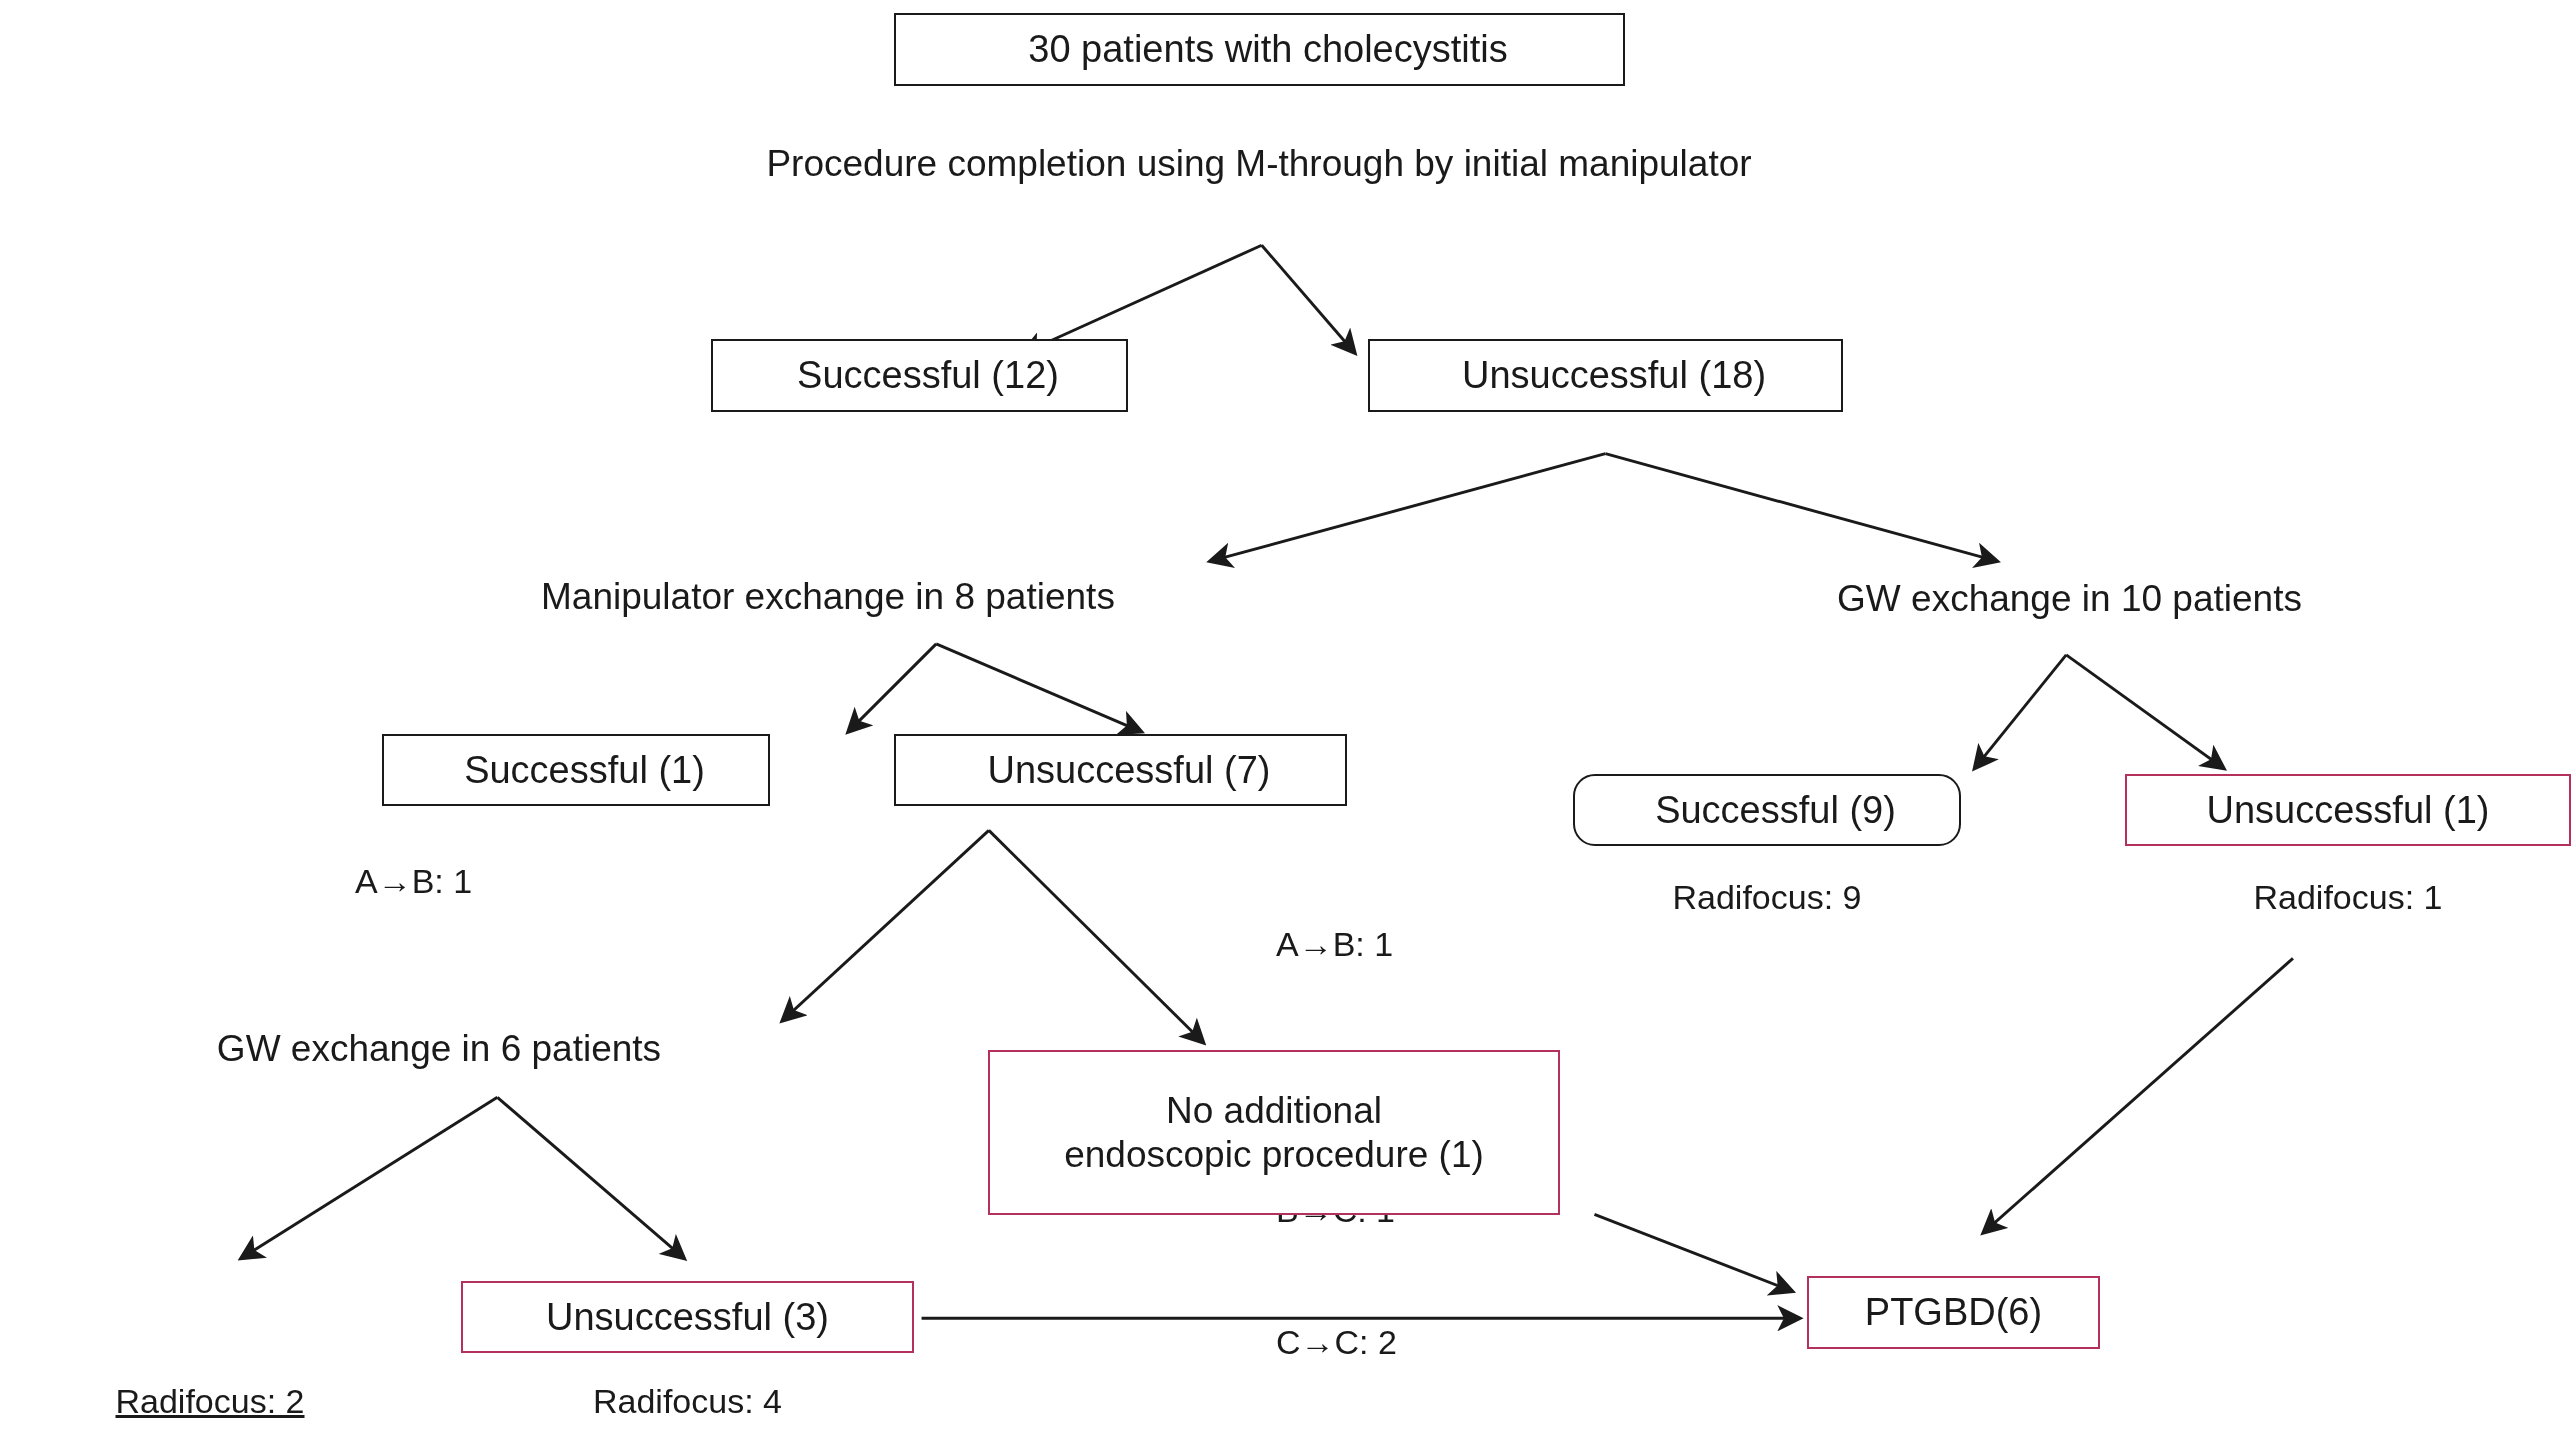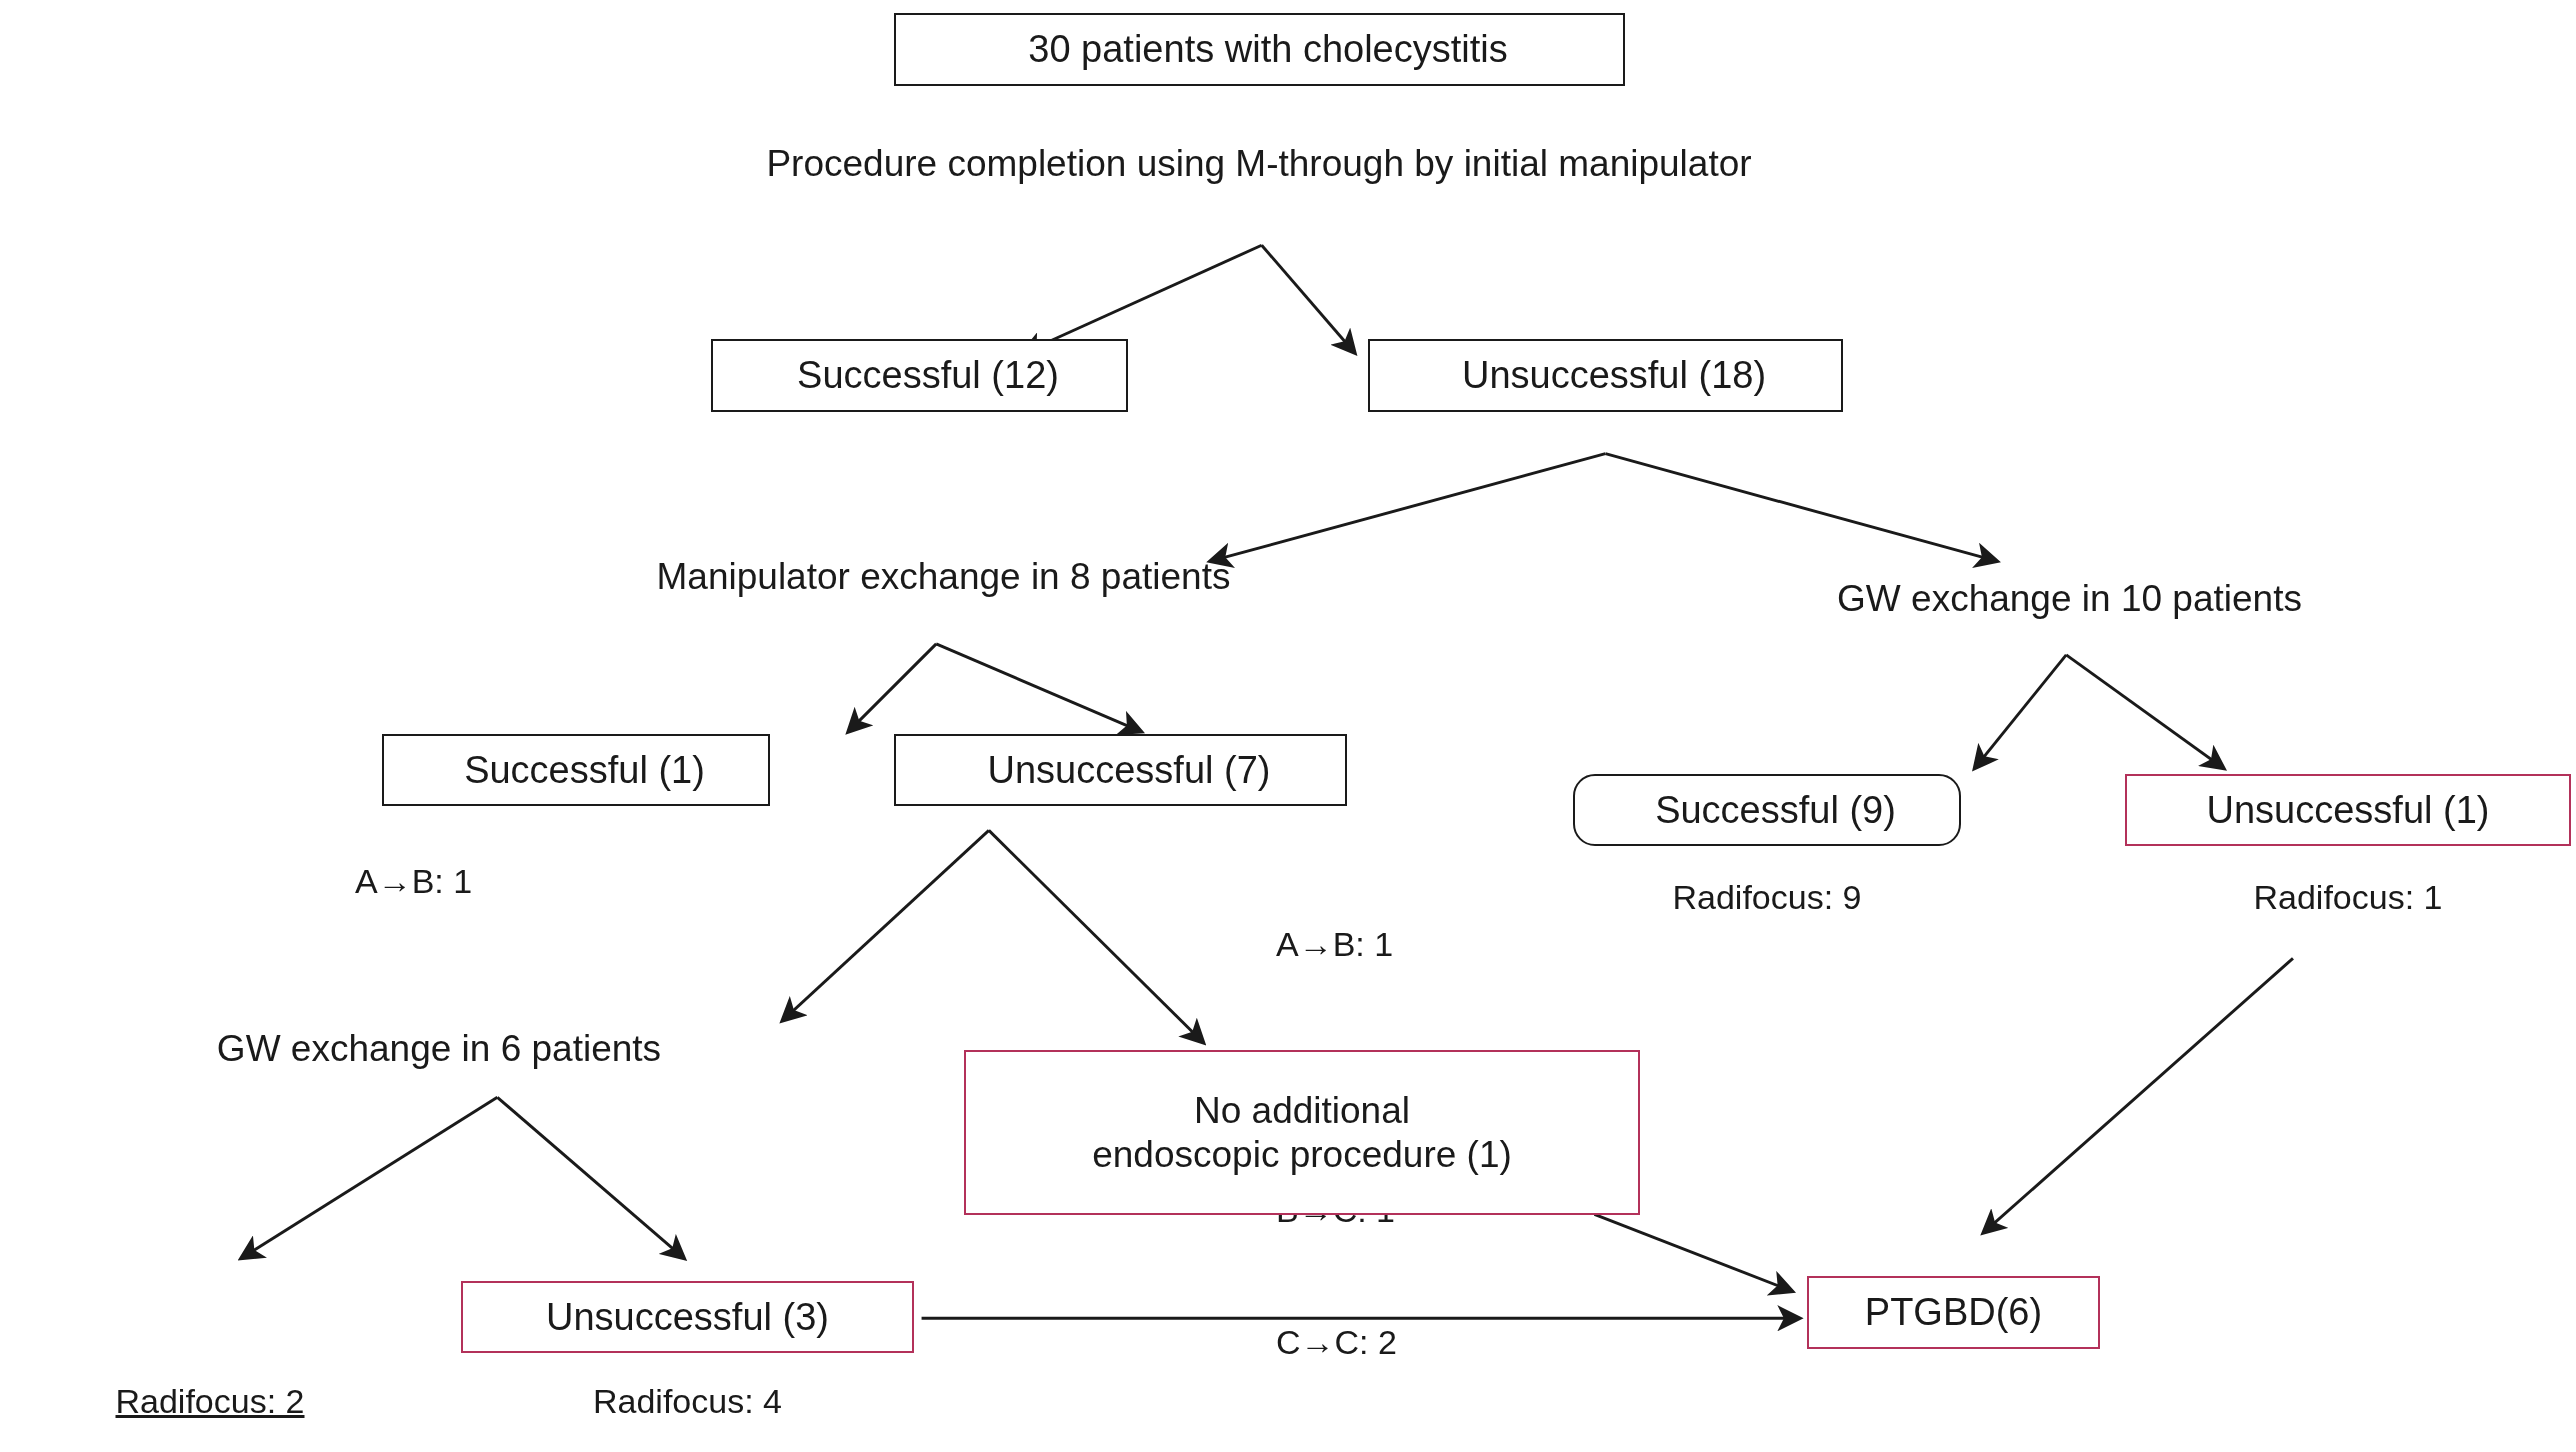--- a/index.html
+++ b/index.html
@@ -97,21 +97,21 @@
   </svg>
 
   <div class="node black" style="left:894px; top:13px; width:731px; height:73px; font-size:38px;">30 patients with cholecystitis</div>
 
   <div class="label center" style="left:557px; top:143px; width:1404px; font-size:37px; text-align:center;">Procedure completion using M-through by initial manipulator</div>
 
   <div class="node black" style="left:711px; top:339px; width:417px; height:73px; font-size:38px;">Successful (12)</div>
 
   <div class="node black" style="left:1368px; top:339px; width:475px; height:73px; font-size:38px;">Unsuccessful (18)</div>
 
-  <div class="label center" style="left:541px; top:556px; width:805px; font-size:37px; text-align:center;">Manipulator exchange in 8 patients</div>
+  <div class="label center" style="left:541px; top:576px; width:805px; font-size:37px; text-align:left;">Manipulator exchange in 8 patients</div>
 
   <div class="label center" style="left:1711px; top:578px; width:717px; font-size:37px; text-align:center;">GW exchange in 10 patients</div>
 
   <div class="node black" style="left:382px; top:734px; width:388px; height:72px; font-size:38px;">Successful (1)</div>
 
   <div class="node black" style="left:894px; top:734px; width:453px; height:72px; font-size:38px;">Unsuccessful (7)</div>
 
   <div class="node black" style="left:1573px; top:774px; width:388px; height:72px; font-size:38px;border-radius:22px;">Successful (9)</div>
 
   <div class="node red" style="left:2125px; top:774px; width:446px; height:72px; font-size:38px;">Unsuccessful (1)</div>
@@ -124,21 +124,21 @@
     <div>B→C: 1</div>
     <div>C→C: 2</div>
   </div>
 
   <div class="label center" style="left:1573px; top:878px; width:388px; font-size:34px; text-align:center;">Radifocus: 9</div>
 
   <div class="label center" style="left:2125px; top:878px; width:446px; font-size:34px; text-align:center;">Radifocus: 1</div>
 
   <div class="label center" style="left:110px; top:1028px; width:658px; font-size:37px; text-align:center;">GW exchange in 6 patients</div>
 
-  <div class="node red multiline" style="left:964px; top:1050px; width:676px; height:165px; font-size:37px; flex-direction:column;">
+  <div class="node red multiline" style="left:988px; top:1050px; width:572px; height:165px; font-size:37px; flex-direction:column;">
     <div>No additional</div>
     <div>endoscopic procedure (1)</div>
   </div>
 
 
   <div class="node red" style="left:461px; top:1281px; width:453px; height:72px; font-size:38px;">Unsuccessful (3)</div>
 
   <div class="node red" style="left:1807px; top:1276px; width:293px; height:73px; font-size:38px;">PTGBD(6)</div>
 
   <div class="label center" style="left:16px; top:1382px; width:388px; font-size:34px; text-decoration:underline;">Radifocus: 2</div>

